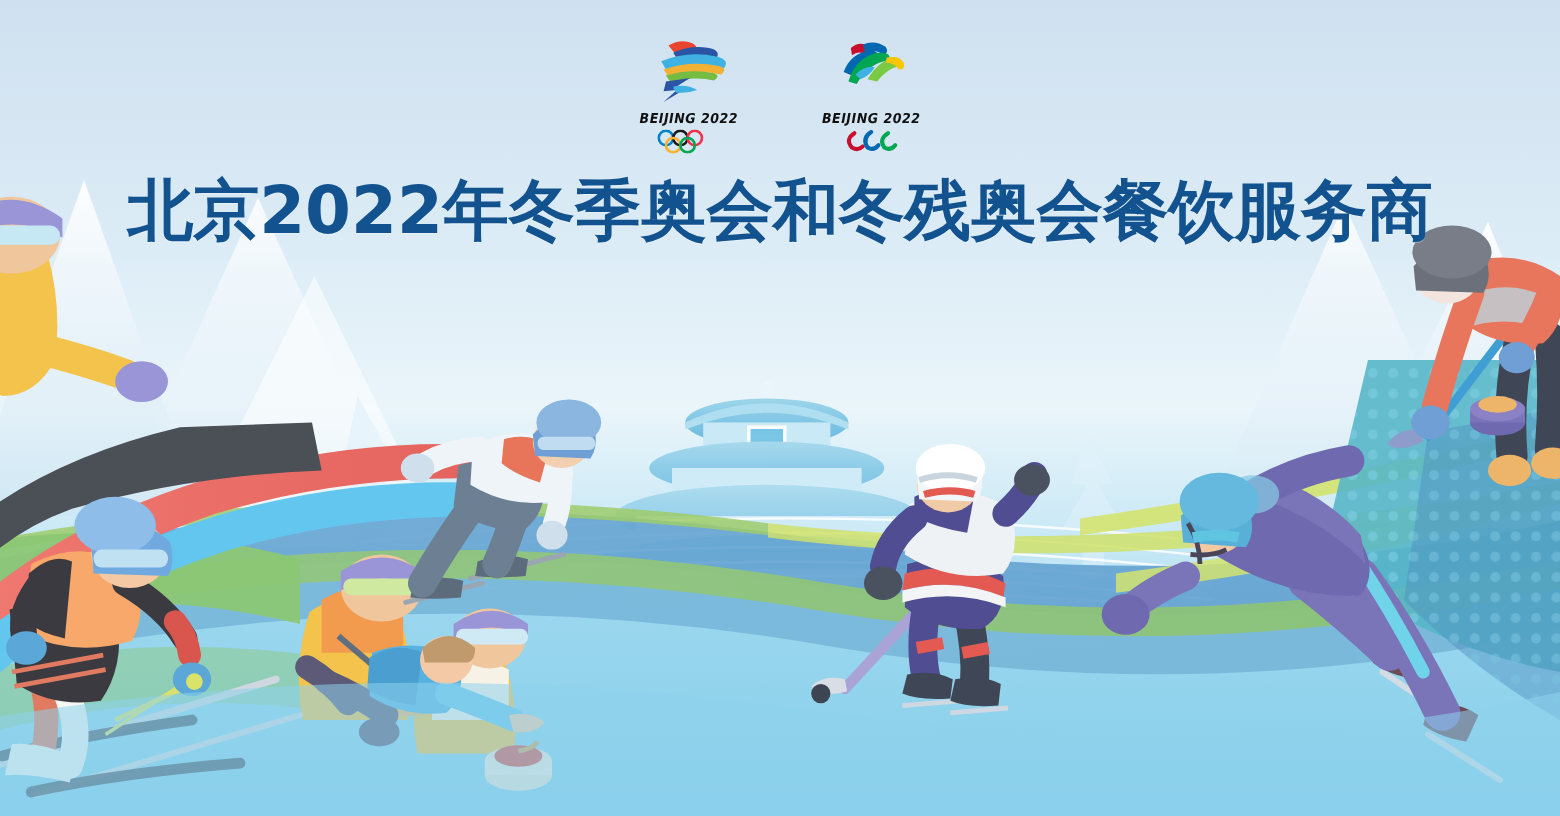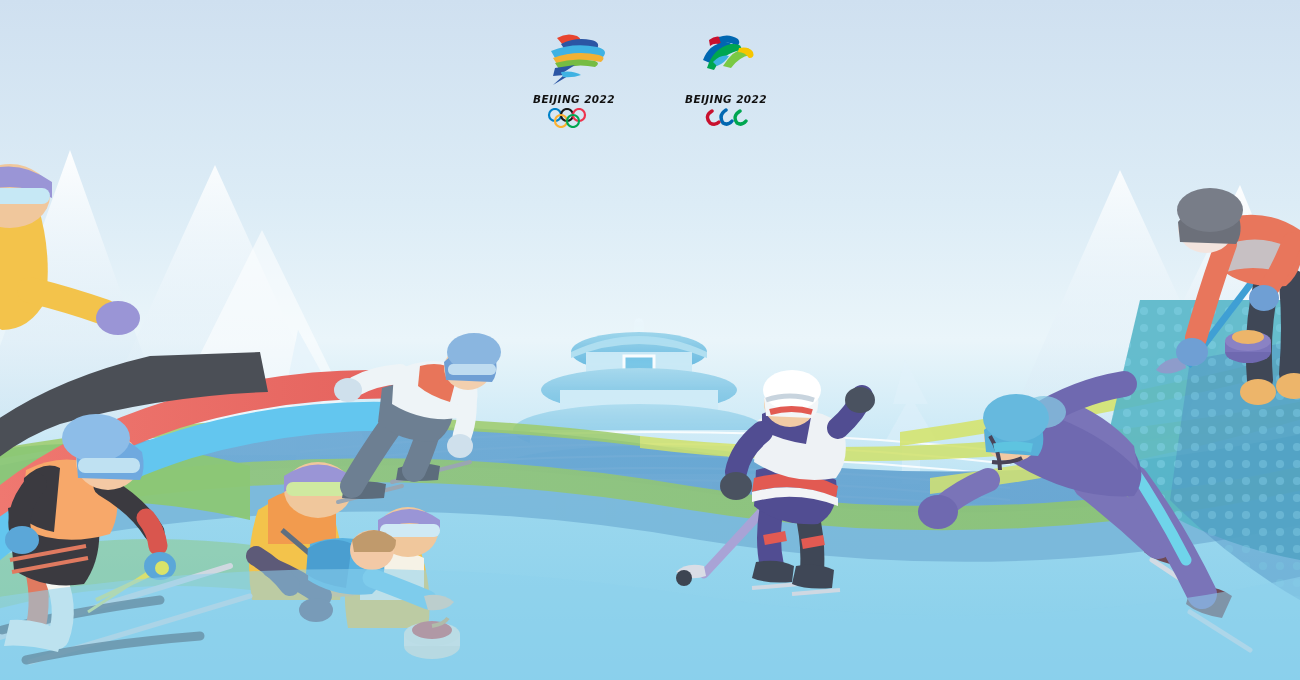--- a/index.html
+++ b/index.html
@@ -442,14 +442,15 @@
       <div class="wordmark">BEIJING 2022</div>
       <svg class="rings" width="48" height="20" viewBox="0 0 48 20" xmlns="http://www.w3.org/2000/svg">
         <path d="M10 3 Q2 8 8 15 Q13 18 17 14" fill="none" stroke="#c8102e" stroke-width="3.4" stroke-linecap="round"></path>
         <path d="M24 2 Q16 7 21 15 Q26 18 30 13" fill="none" stroke="#0067b1" stroke-width="3.4" stroke-linecap="round"></path>
         <path d="M38 3 Q30 8 35 15 Q40 18 44 13" fill="none" stroke="#00a650" stroke-width="3.4" stroke-linecap="round"></path>
       </svg>
     </div>
 
   </div>
 
+  <div id="title">北京2022年冬季奥会和冬残奥会餐饮服务商</div>
 
 </div>
 
 </body></html>

